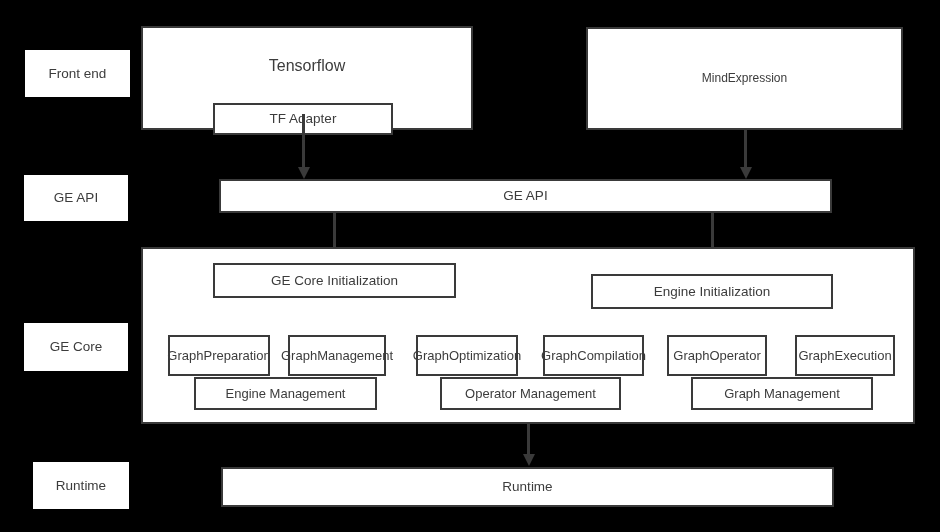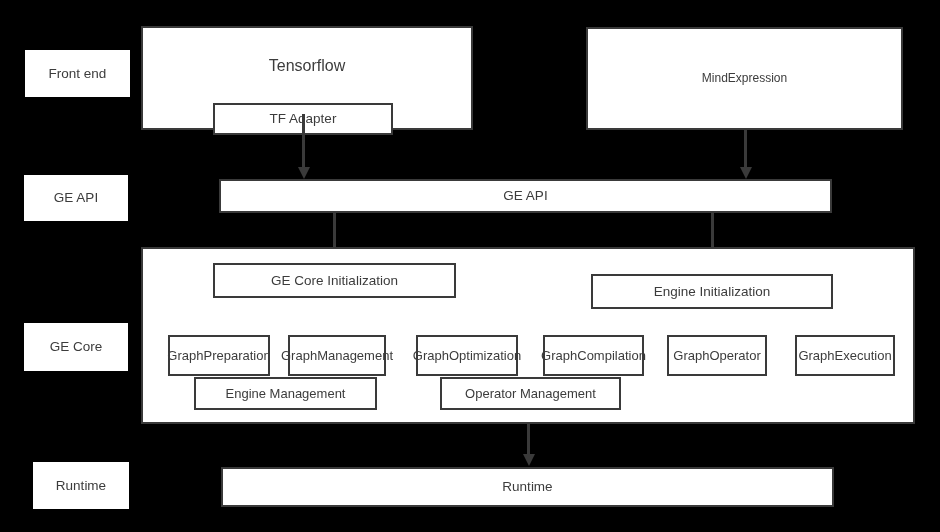--- a/index.html
+++ b/index.html
@@ -194,19 +194,20 @@
     <div class="box bordered func-box" id="fn-graph-execution">
       <span>Graph</span>
         <br>
       <span>Execution</span>
     </div>
 
     <div class="box bordered mgmt-box" id="mgmt-operator">Operator Management</div>
 
     <div class="box bordered mgmt-box" id="mgmt-engine">Engine Management</div>
 
+    <div class="box bordered mgmt-box" id="mgmt-graph">Graph Management</div>
   </div>
 
   <div class="arrow" id="arrow-gecore-to-runtime"></div>
 
   <div class="box bordered" id="runtime-bar">Runtime</div>
 
 </div>
 
 </body></html>

